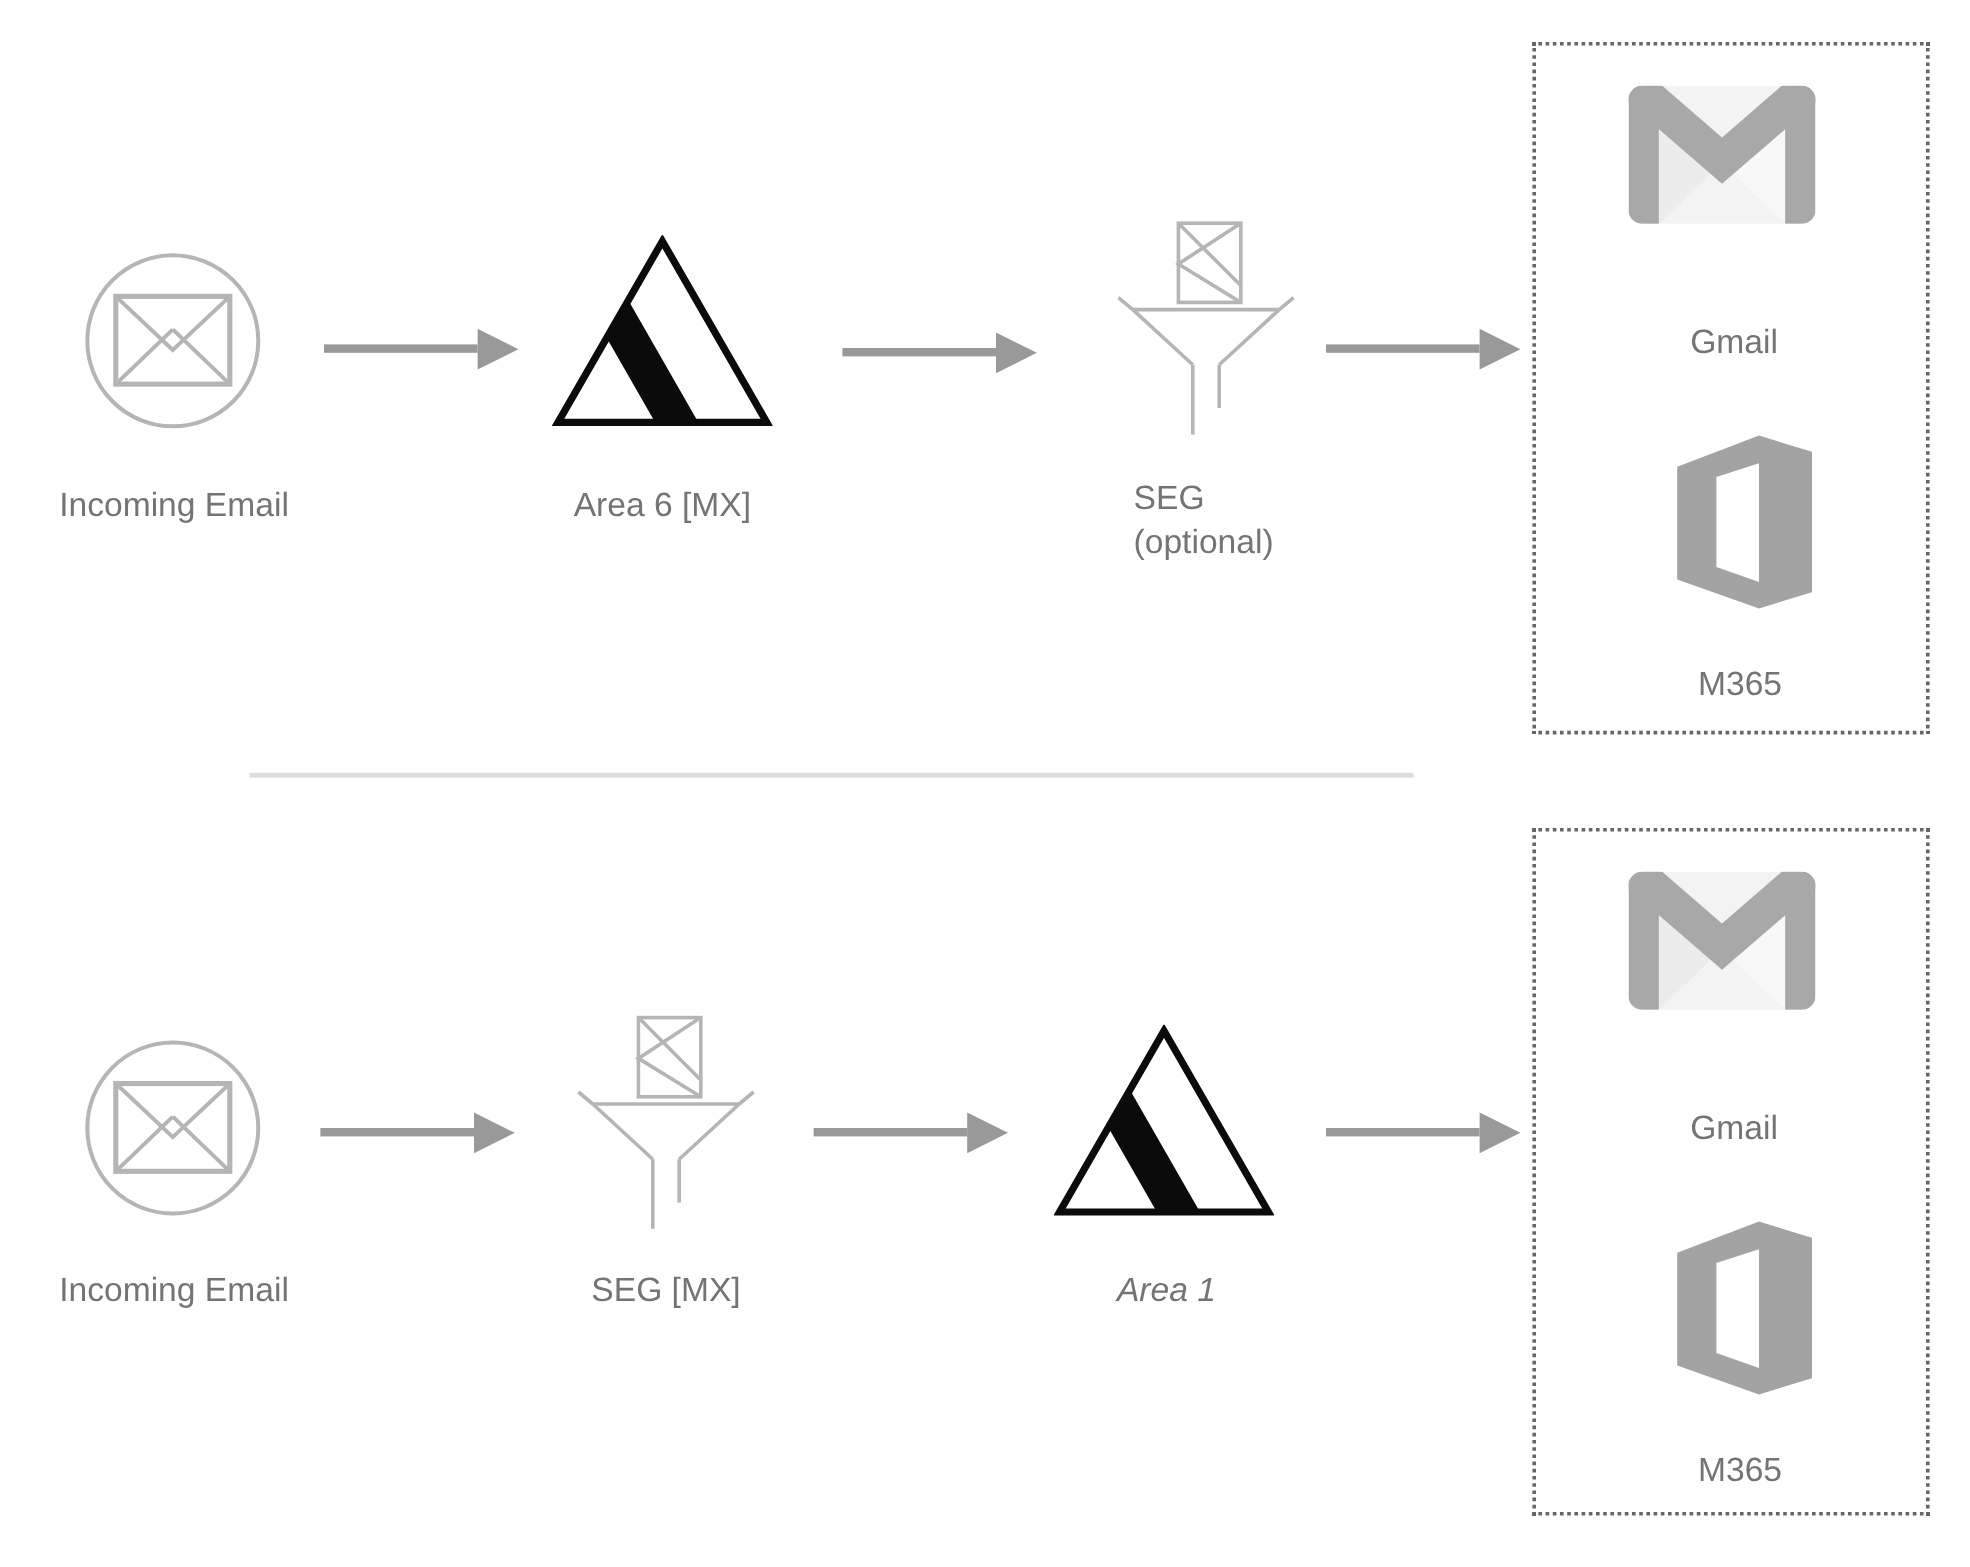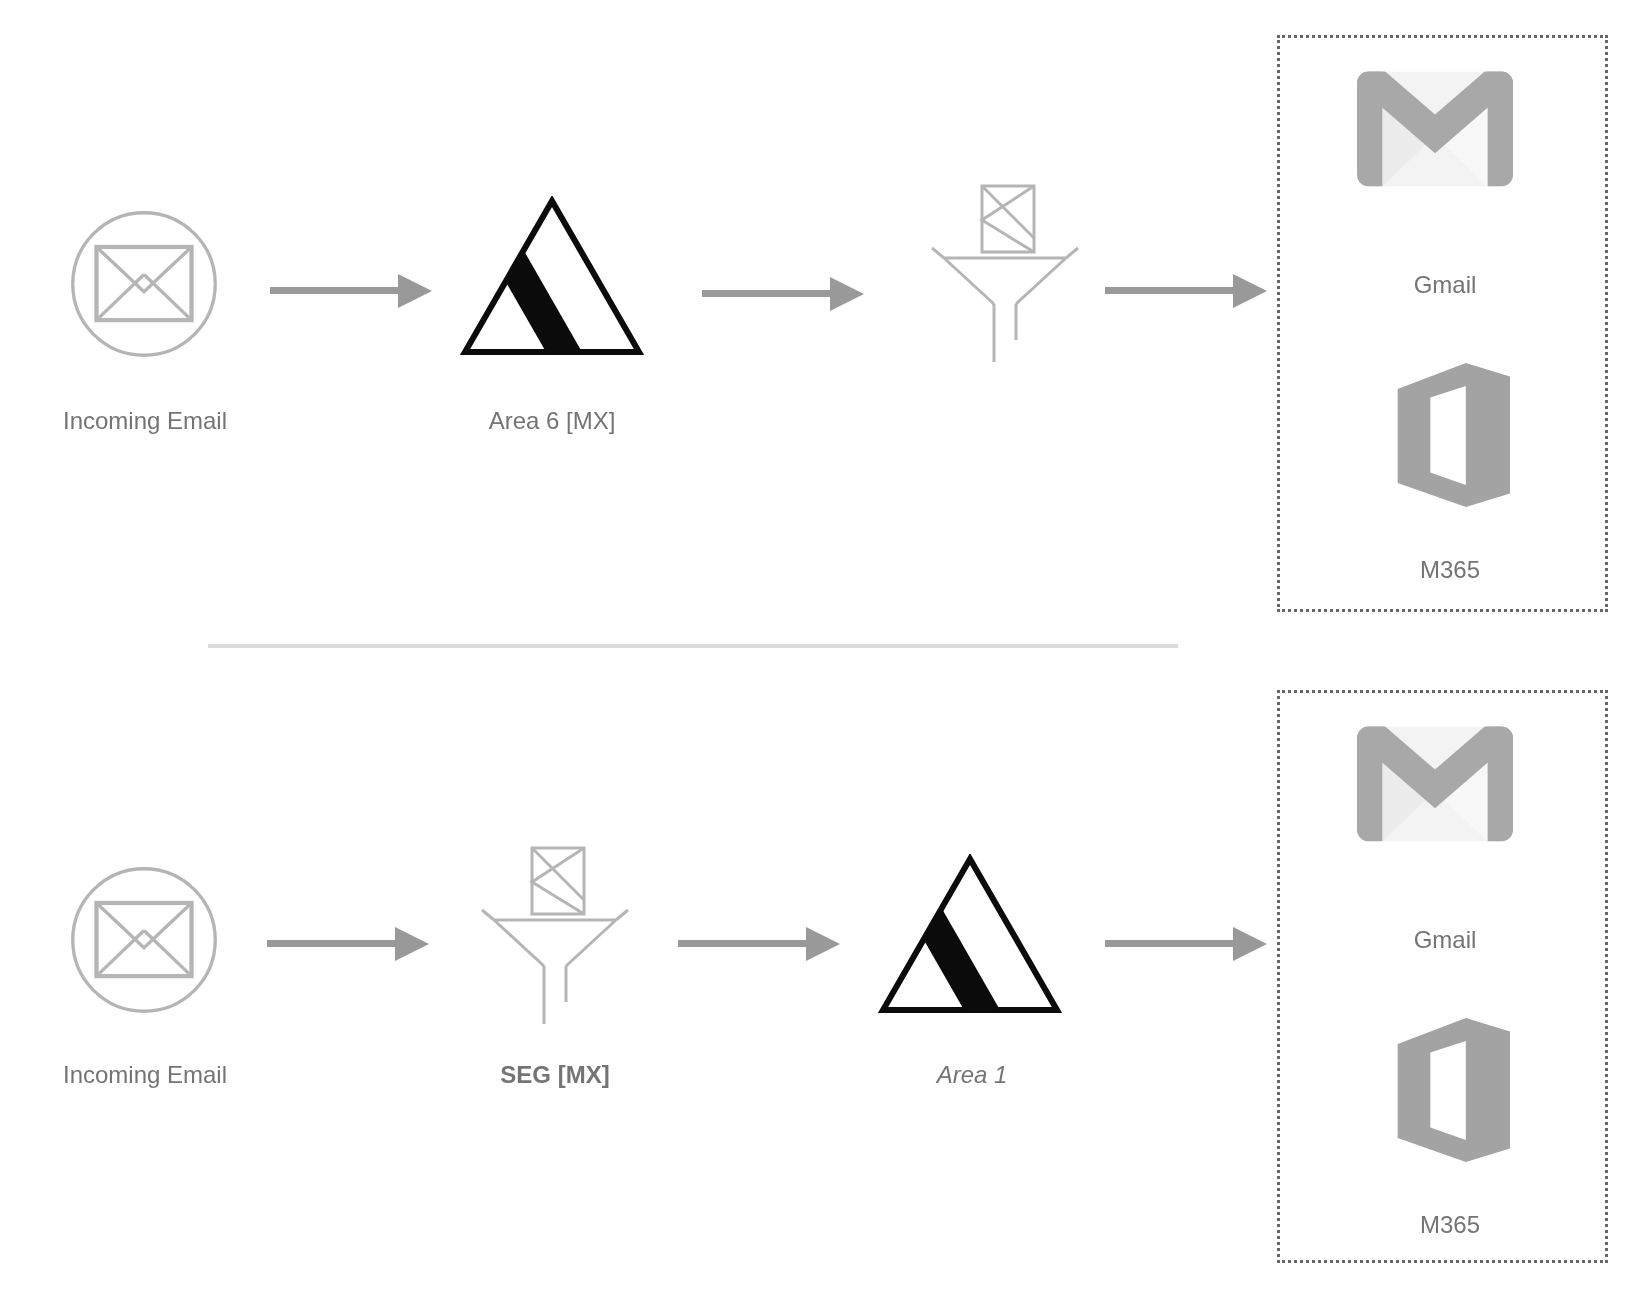--- a/index.html
+++ b/index.html
@@ -7,21 +7,21 @@
     position:relative;
     width:1642px;height:1306px;
     background:#ffffff;
     font-family:"Liberation Sans", sans-serif;
     overflow:hidden;
   }
   .abs{position:absolute;}
   .label{
     position:absolute;
     transform:translateX(-50%);
-    font-size:24px;
+    font-size:28px;
     line-height:37px;
     color:#747474;
     white-space:nowrap;
     text-align:left;
   }
   .arrow{
     position:absolute;
     width:128px;height:7px;
     background:#999999;
   }
@@ -82,20 +82,24 @@
   <div class="abs" style="left:930px;top:176px;">
     <svg width="150" height="200" viewBox="0 0 150 200">
       <g fill="none" stroke="#b5b5b5" stroke-width="3">
         <rect x="52" y="10" width="52" height="66"></rect>
         <path d="M52,10 L104,62 M104,10 L52,44 L104,76"></path>
         <path d="M14,82 L2,72 M14,82 L136,82 M136,82 L148,72"></path>
         <path d="M14,82 L64,128 M136,82 L86,128"></path>
         <path d="M64,128 L64,186 M86,128 L86,164"></path>
       </g>
     </svg>
+  </div>
+  <div class="label" style="left:1003px;top:396px;">
+    <div>SEG</div>
+    <div>(optional)</div>
   </div>
 
   <div class="arrow" style="left:1105px;top:287px;"></div>
 
   <div class="dotted-box" style="left:1277px;top:35px;width:331px;height:577px;">
 
     <div class="abs" style="left:77px;top:33px;">
       <svg width="156" height="116" viewBox="0 0 160 118">
         <defs>
             <clipPath id="gclip-1">
@@ -140,21 +144,21 @@
     <svg width="150" height="200" viewBox="0 0 150 200">
       <g fill="none" stroke="#b5b5b5" stroke-width="3">
         <rect x="52" y="10" width="52" height="66"></rect>
         <path d="M52,10 L104,62 M104,10 L52,44 L104,76"></path>
         <path d="M14,82 L2,72 M14,82 L136,82 M136,82 L148,72"></path>
         <path d="M14,82 L64,128 M136,82 L86,128"></path>
         <path d="M64,128 L64,186 M86,128 L86,164"></path>
       </g>
     </svg>
   </div>
-  <div class="label" style="left:555px;top:1056px;font-weight:bold;">SEG [MX]</div>
+  <div class="label" style="left:555px;top:1056px;">SEG [MX]</div>
 
   <div class="arrow" style="left:678px;top:940px;"></div>
 
   <div class="abs" style="left:878px;top:854px;">
     <svg width="184" height="162" viewBox="0 0 184 162">
       <defs>
         <clipPath id="triclip-b">
             <path d="M92,5 L179,156 L5,156 Z"></path>
           </clipPath>
       </defs>

